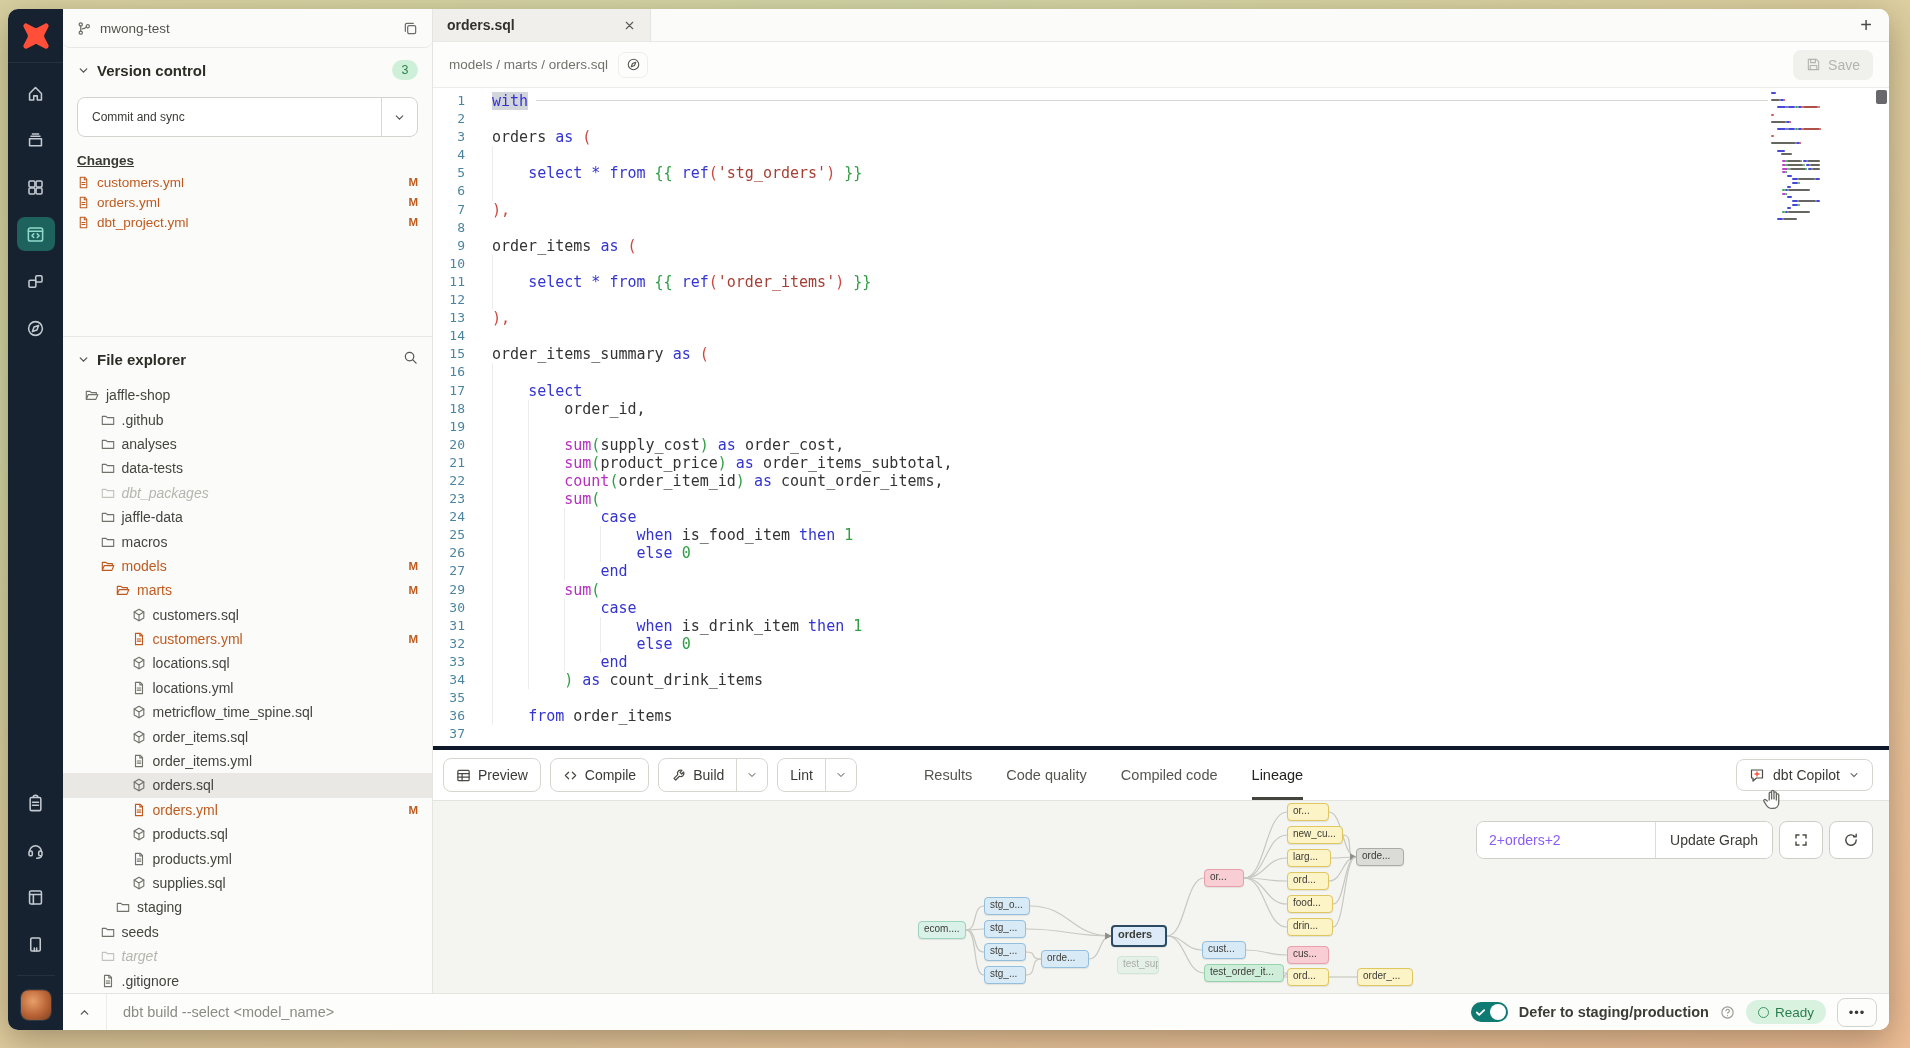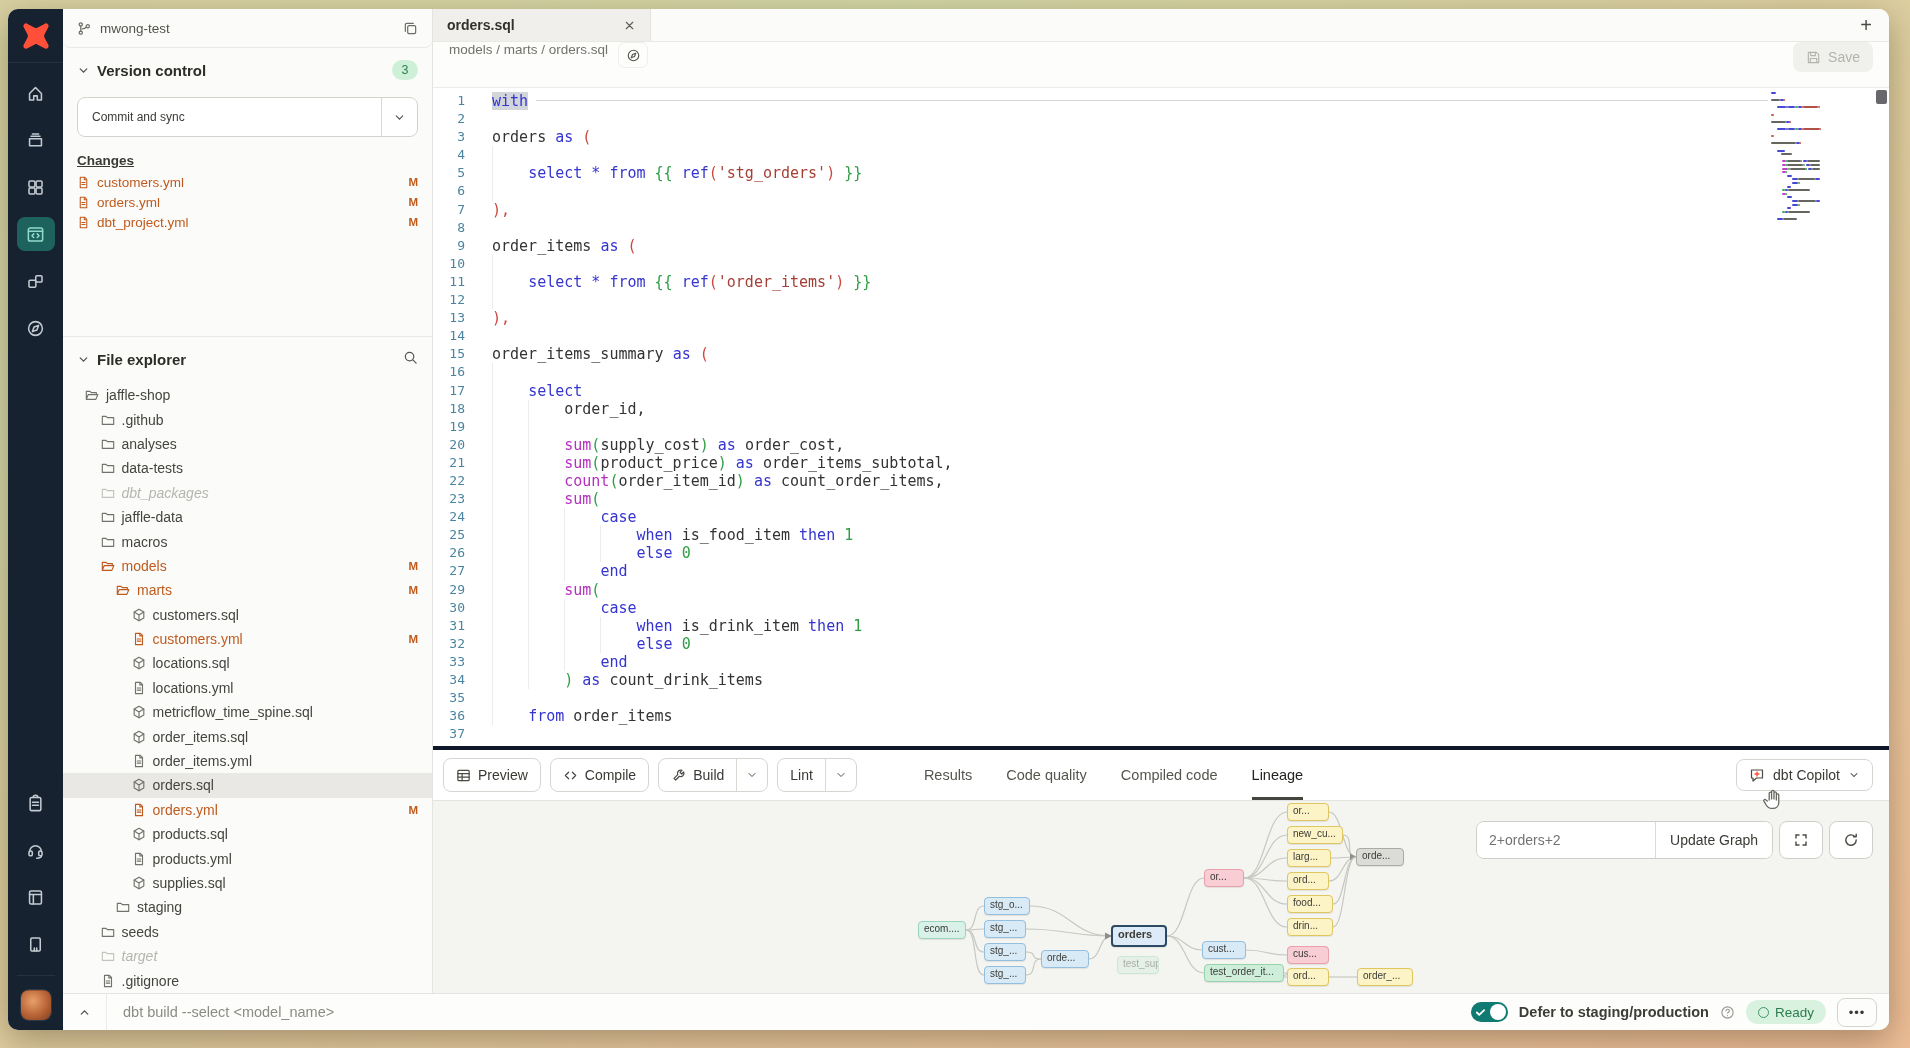--- a/index.html
+++ b/index.html
@@ -50,21 +50,21 @@
   .trow.selected { background:#e9e8e4; }
   .trow .m { margin-left:auto; font-size:11.5px; font-weight:bold; color:#bf5a1e; }
 
   
   .main { position:absolute; left:425px; top:0; right:0; bottom:37px; }
   .tabbar { position:absolute; left:0; right:0; top:0; height:33px; background:#fbfbfa; border-bottom:1px solid #e8e8e4; display:flex; }
   .tab { width:218px; background:#f1efec; border-right:1px solid #e4e4e0; display:flex; align-items:center; padding:0 14px; gap:10px; }
   .tab .t { font-size:14px; font-weight:bold; color:#32312c; flex:1; }
   .tab svg { width:13px; height:13px; color:#5c5c55; }
   .newtab { margin-left:auto; width:46px; display:flex; align-items:center; justify-content:center; color:#4a4a44; font-size:20px; }
-  .crumbbar { position:absolute; left:0; right:0; top:33px; height:46px; background:#fdfdfc; border-bottom:1px solid #ececе8; border-bottom:1px solid #ececea; display:flex; padding:0 16px; }
+  .crumbbar { position:absolute; left:0; right:0; top:33px; height:46px; background:#fdfdfc; border-bottom:1px solid #ececе8; border-bottom:1px solid #ececea; display:flex; align-items:center; padding:0 16px; }
   .crumb { font-size:13.5px; color:#72726c; }
   .crumb-ic { margin-left:10px; width:30px; height:26px; border:1px solid #eeeeea; border-radius:7px; display:flex; align-items:center; justify-content:center; color:#55554f; }
   .crumb-ic svg { width:15px; height:15px; }
   .savebtn { margin-left:auto; height:30px; padding:0 13px; background:#f0f0ed; border-radius:8px; display:flex; align-items:center; gap:7px; color:#b4b4ae; font-size:14px; }
   .savebtn svg { width:15px; height:15px; }
 
   .editor { position:absolute; left:0; right:0; top:79px; height:658px; background:#fff; overflow:hidden; }
   .codewrap { position:absolute; inset:0; padding-top:4px; font-family:"DejaVu Sans Mono",monospace; }
   .cl { position:relative; height:18.1px; line-height:18.1px; white-space:pre; font-size:15px; padding-left:59px; color:#333; }
   .ln { position:absolute; left:0; top:0; width:32px; text-align:right; font-size:13px; color:#4b84a0; font-family:"DejaVu Sans Mono",monospace; }
@@ -92,21 +92,21 @@
   .lineage svg.edges { position:absolute; inset:0; }
   .lnode { position:absolute; height:18px; border-radius:4px; font-size:10px; color:#3c3c37; padding:1px 5px;
     white-space:nowrap; overflow:hidden; box-shadow:0 1px 1px rgba(0,0,0,.08); font-family:"Liberation Sans",sans-serif; }
   .n-blue{background:#d9eaf7;border:1px solid #93bedd} .n-yellow{background:#fcf3c7;border:1px solid #dfc65f}
   .n-pink{background:#f8cdd3;border:1px solid #e9a0ab} .n-green{background:#cfeeda;border:1px solid #94d3ac}
   .n-teal{background:#d9f1e9;border:1px solid #9ad4bd} .n-gray{background:#dbdbd7;border:1px solid #ababa5}
   .n-sel{background:#dcebf7;border:2px solid #2c4a63;font-weight:bold;height:22px;font-size:11px}
   .n-faded{opacity:.4}
   .lg-controls { position:absolute; right:16px; top:20px; display:flex; gap:6px; }
   .lg-group { display:flex; border:1px solid #cfcfca; border-radius:8px; overflow:hidden; background:#fff; height:38px; }
-  .lg-group input { width:178px; border:none; outline:none; padding:0 12px; font-size:14px; color:#737373; font-family:"Liberation Sans",sans-serif; background:#fff; }
+  .lg-group input { width:178px; border:none; outline:none; padding:0 12px; font-size:14px; color:#8b5cf6; font-family:"Liberation Sans",sans-serif; background:#fff; }
   .lg-update { border-left:1px solid #dcdcd7; display:flex; align-items:center; padding:0 14px; font-size:14px; color:#3a3a35; background:#fff; }
   .lg-sq { width:44px; height:38px; border:1px solid #cfcfca; border-radius:8px; background:#fff; display:flex; align-items:center; justify-content:center; color:#4a4a44; }
   .lg-sq svg { width:16px; height:16px; }
   .hand { position:absolute; left:1327px; top:-14px; width:26px; height:26px; z-index:40; }
 
   
   .bottombar { position:absolute; left:55px; right:0; bottom:0; height:37px; background:#fdfdfc; border-top:1px solid #e4e4e0; display:flex; align-items:center; }
   .bb-chev { width:44px; display:flex; align-items:center; justify-content:center; color:#55554f; border-right:1px solid #ececе8; border-right:1px solid #ececea; height:100%; }
   .bb-chev svg { width:13px; height:13px; }
   .bb-cmd { margin-left:16px; font-size:14.5px; color:#8b8b84; }

